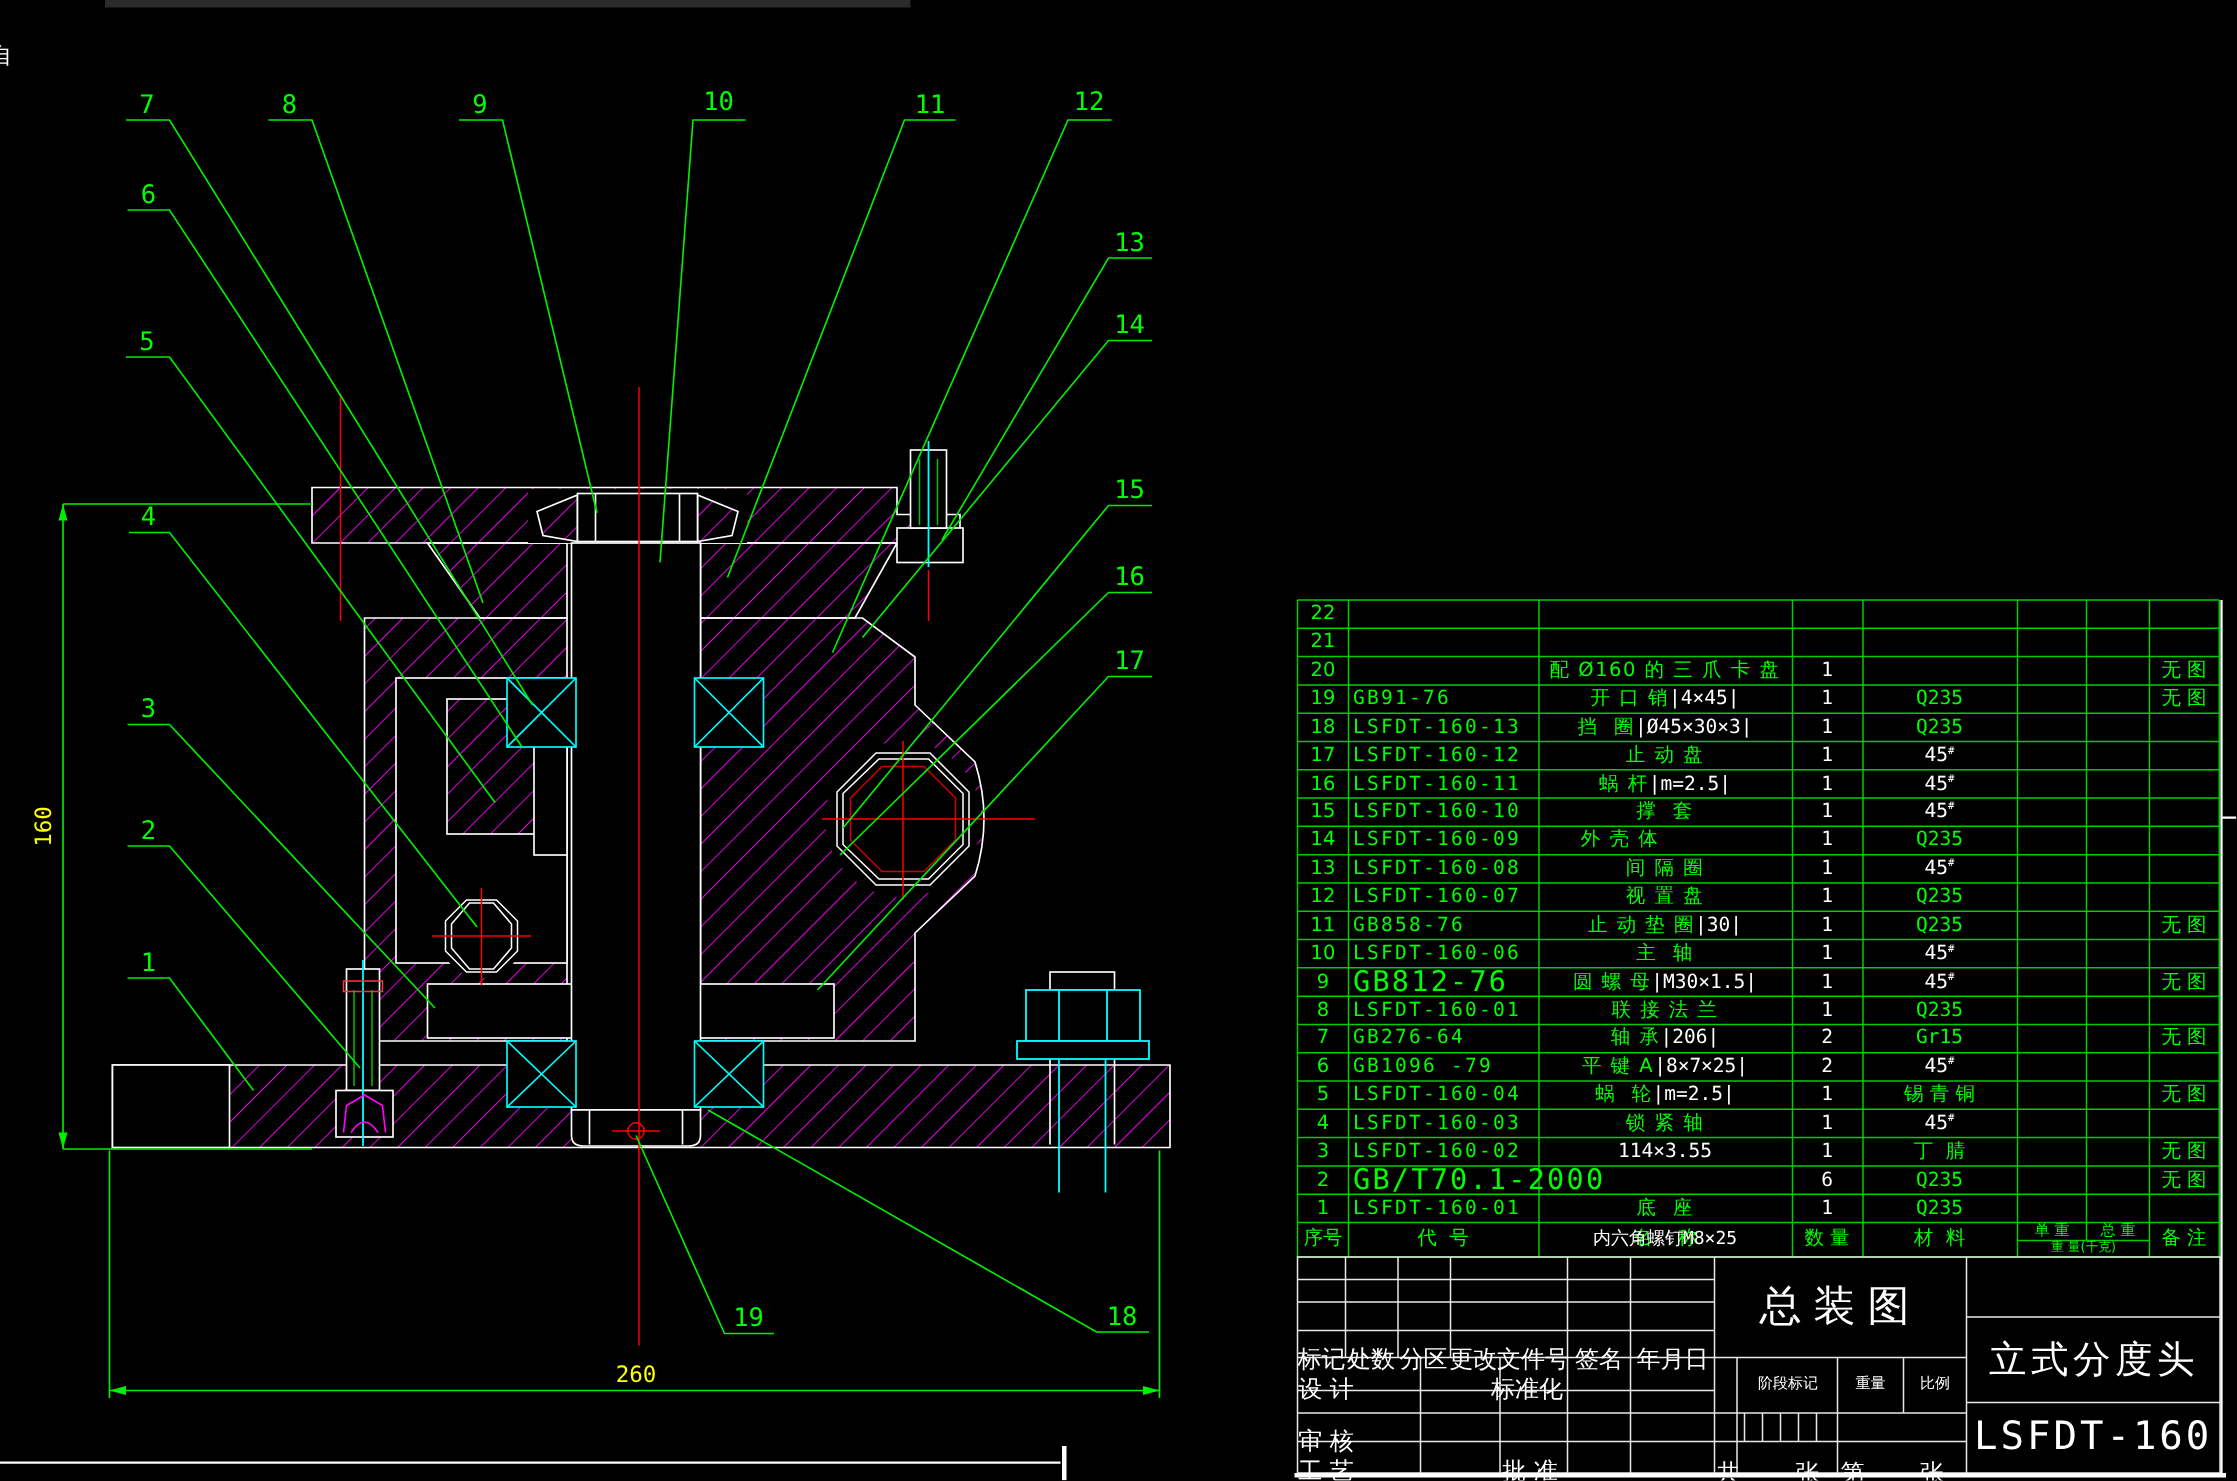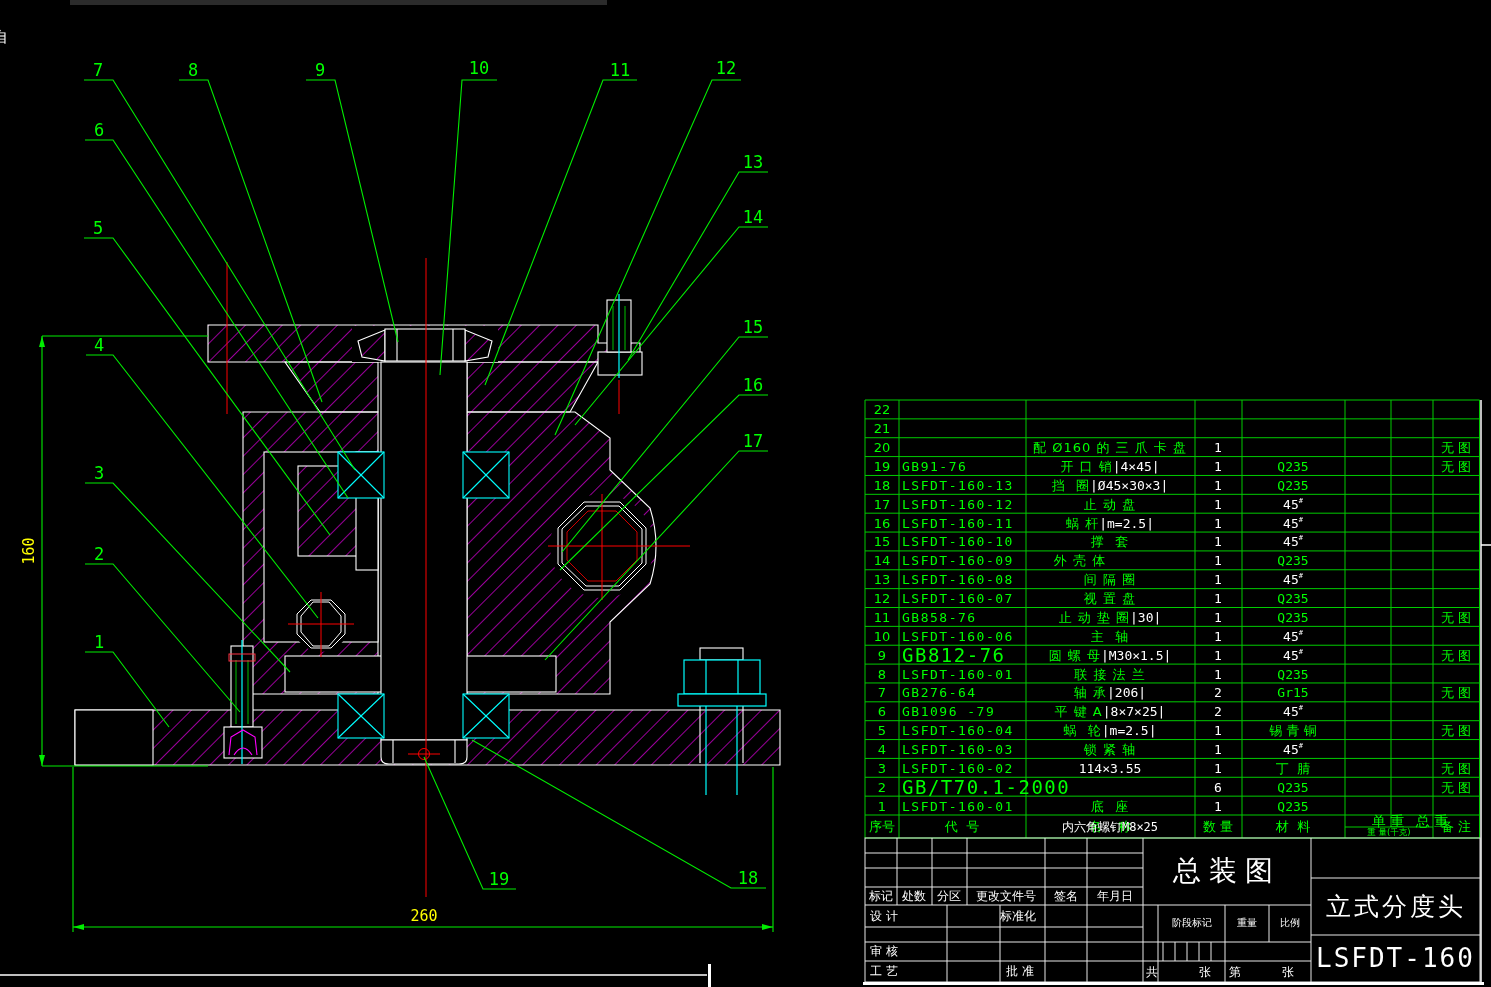--- a/index.html
+++ b/index.html
@@ -9,22 +9,22 @@
   #menubar{position:absolute;left:0;top:0;width:1491px;height:22px;
     background:linear-gradient(#ababab,#8e8e8e 55%,#6f6f6f);display:flex;align-items:center;z-index:5;}
   #menubar .mi{color:#fff;font-size:12px;padding:0 13px;text-shadow:0 1px 1px #444;cursor:default;
     font-family:"Liberation Sans",sans-serif;}
   #tabstrip{position:absolute;left:70px;top:0;width:537px;height:5px;background:#2b2b2b;z-index:6;}
   
   .tx{position:absolute;transform:translate(-50%,-50%);white-space:pre;line-height:1;z-index:4;}
   .tl{position:absolute;transform:translate(0,-50%);white-space:pre;line-height:1;z-index:4;}
   .g{color:#00ff00;} .w{color:#ffffff;}
   .mono{font-family:"DejaVu Sans Mono",monospace;}
-  .f13{font-size:13px;} .f11{font-size:12px;} .f10{font-size:10px;}
-  .f9{font-size:14px;margin-left:20px;} .f8{font-size:8.5px;}
+  .f13{font-size:13px;} .f11{font-size:16px;margin-top:10px;} .f10{font-size:10px;}
+  .f9{font-size:10px;} .f8{font-size:8.5px;}
   .callout{position:absolute;transform:translateX(-50%);color:#00ff00;font-size:17px;
     font-family:"DejaVu Sans Mono",monospace;z-index:4;}
   svg{position:absolute;left:0;top:0;z-index:1;}
   #corner-char{position:absolute;left:-7px;top:28px;color:#fff;font-size:15px;z-index:4;}
   sup.stl{font-size:7px;vertical-align:super;}
 </style>
 </head>
 <body>
 
 <div id="stage">

